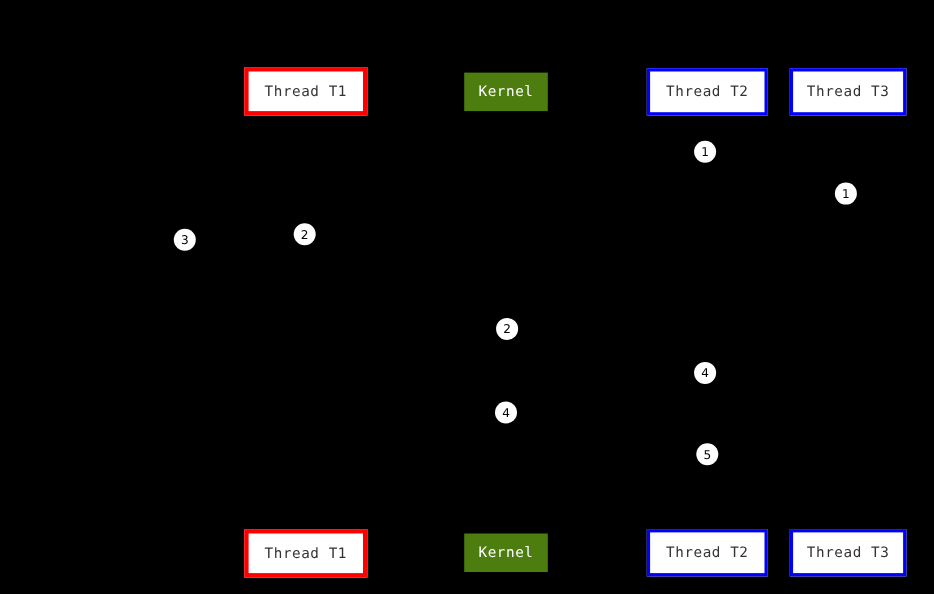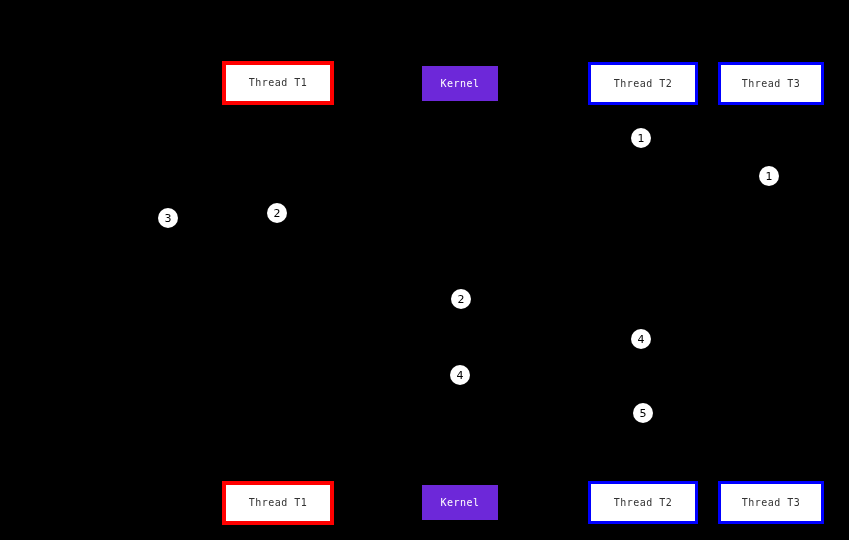--- a/index.html
+++ b/index.html
@@ -27,38 +27,38 @@
     background: #000000;
   }
 
   
   .participant {
     position: absolute;
     box-sizing: border-box;
     display: flex;
     align-items: center;
     justify-content: center;
-    font-size: 10px;
+    font-size: 13px;
     letter-spacing: 0.5px;
     white-space: nowrap;
     line-height: 1;
   }
   .participant.red-box {
     background: #ffffff;
     border: 4px solid #ff0000;
     color: #333333;
   }
   .participant.blue-box {
     background: #ffffff;
     border: 3px solid #0000ff;
     color: #333333;
     justify-content: center;
   }
   .participant.kernel-box {
-    background: #6d28d9;
+    background: #4d7c0f;
     border: 0;
     color: #ffffff;
   }
 
   
   .message {
     position: absolute;
     height: 1px;
     background: #000000;
   }

